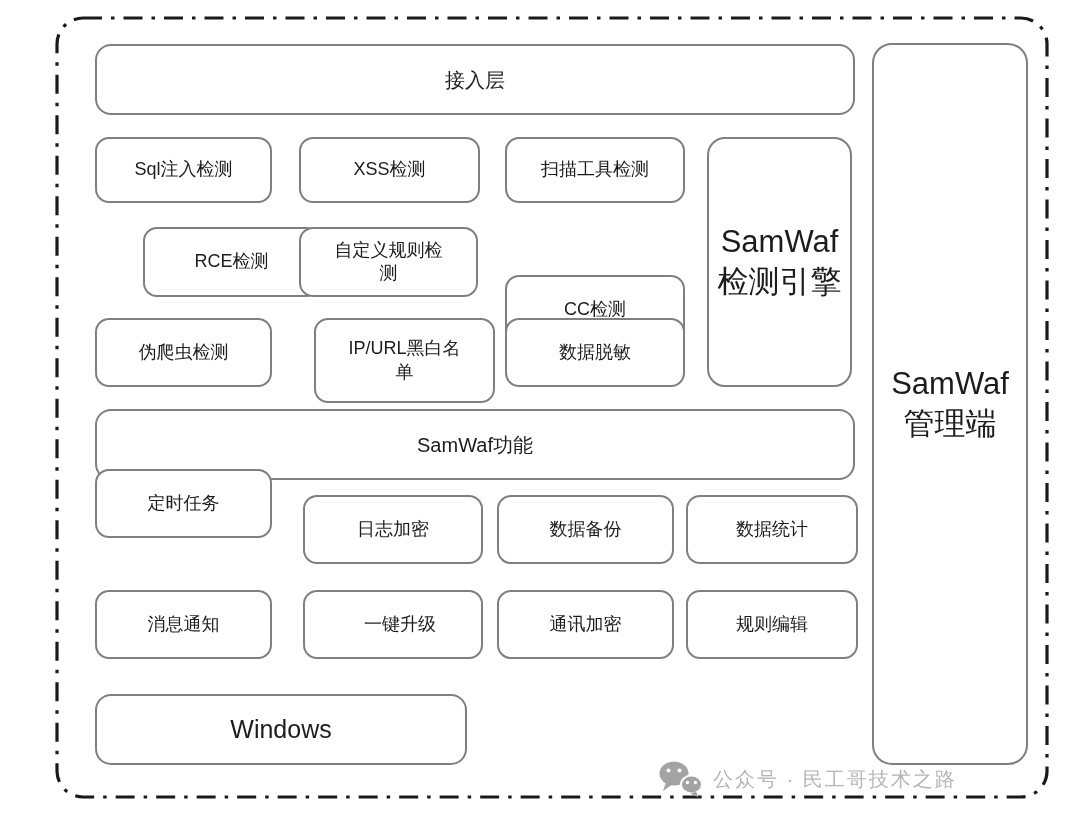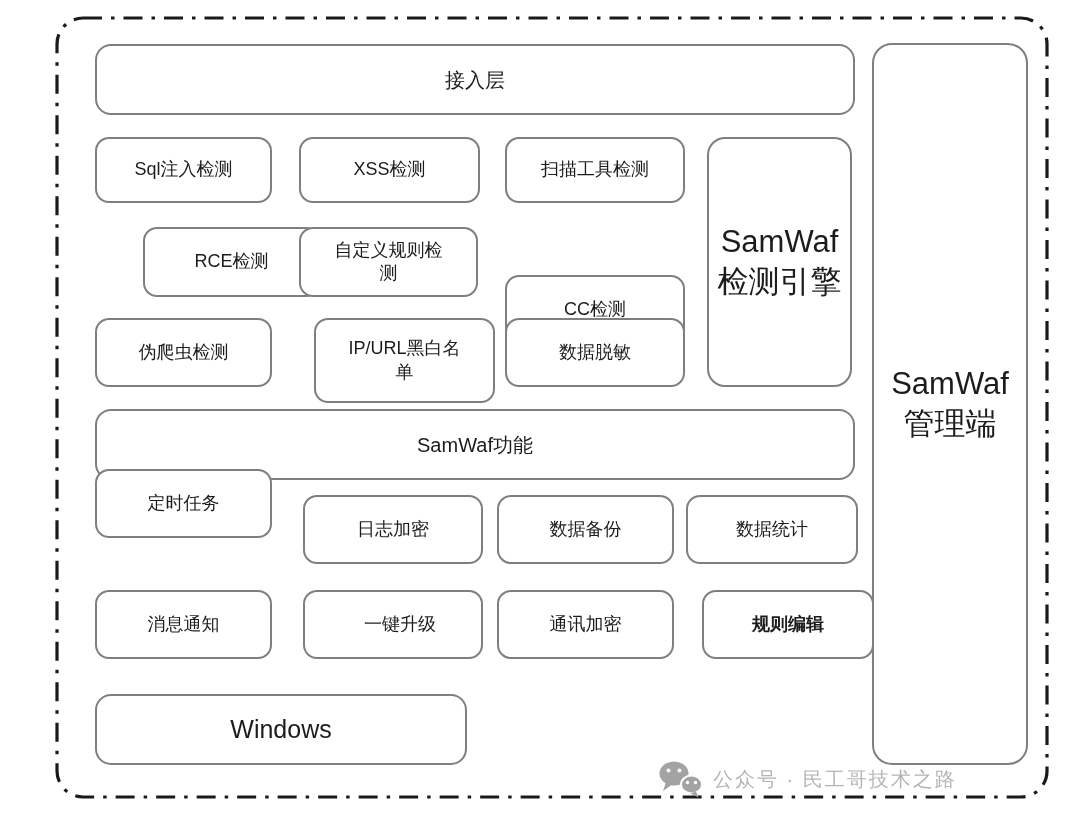--- a/index.html
+++ b/index.html
@@ -95,21 +95,21 @@
   <div class="box header" style="left:95px; top:409px; width:760px; height:71px;">SamWaf功能</div>
 
   <div class="box" style="left:95px; top:469px; width:177px; height:69px;">定时任务</div>
   <div class="box" style="left:497px; top:495px; width:177px; height:69px;">数据备份</div>
   <div class="box" style="left:303px; top:495px; width:180px; height:69px;">日志加密</div>
   <div class="box" style="left:686px; top:495px; width:172px; height:69px;">数据统计</div>
 
   <div class="box" style="left:95px; top:590px; width:177px; height:69px;">消息通知</div>
   <div class="box" style="left:303px; top:590px; width:180px; height:69px;padding-left:14px;">一键升级</div>
   <div class="box" style="left:497px; top:590px; width:177px; height:69px;">通讯加密</div>
-  <div class="box" style="left:702px; top:590px; width:172px; height:69px;font-weight:bold;">规则编辑</div>
+  <div class="box" style="left:686px; top:590px; width:172px; height:69px;">规则编辑</div>
 
   <div class="box platform" style="left:95px; top:694px; width:372px; height:71px;">Windows</div>
 
   <div class="box tall" style="left:872px; top:43px; width:156px; height:722px; border-radius:20px;">SamWaf
 管理端</div>
 
   <div class="watermark">
     <span>
       <svg width="46" height="38" viewBox="0 0 46 38">
         <g fill="#a3a3a3">

